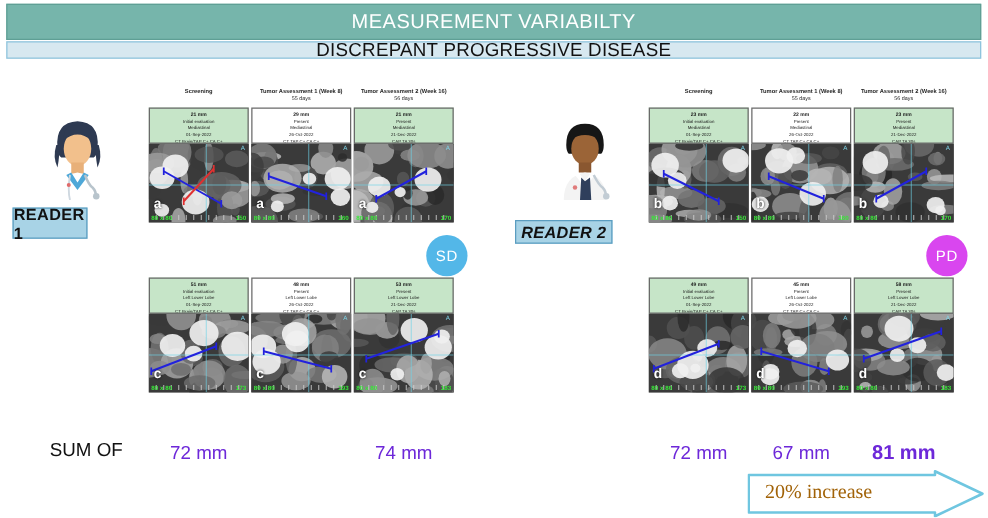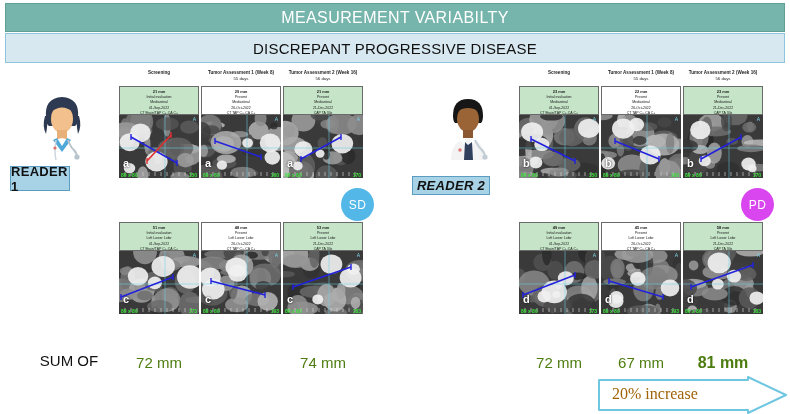--- a/index.html
+++ b/index.html
@@ -14,21 +14,21 @@
   
   .banner-title {
     position: absolute; left: 5px; top: 3px; width: 780px; height: 29px;
     background: #76b5ab;
     border: 1px solid #5f9f95;
     color: #ffffff;
     font-size: 16px; letter-spacing: .4px;
     display: flex; align-items: center; justify-content: center;
   }
   .banner-sub {
-    position: absolute; left: 5px; top: 33px; width: 780px; height: 30px;
+    position: absolute; left: 5px; top: 33px; width: 780px; height: 14px;
     background: #d7e8f0;
     border: 1px solid #8ec4dd;
     color: #111111;
     font-size: 15px; letter-spacing: .2px;
     display: flex; align-items: center; justify-content: center;
   }
 
   
   .col-head {
     position: absolute;
@@ -89,21 +89,21 @@
     color: #39e639; font-size: 5px; font-weight: bold;
   }
 
   
   .sod-label {
     position: absolute; left: 14px; top: 352px; width: 110px;
     font-size: 15px; color: #111; text-align: center; line-height: 1.25;
   }
   .sod-val {
     position: absolute; top: 354px; width: 80px;
-    text-align: center; font-size: 15px; color: #4d7c0f;
+    text-align: center; font-size: 15px; color: #6d28d9;
   }
   .sod-val.bold { font-weight: bold; font-size: 16px; }
 
   
   .arrow-wrap { position: absolute; left: 598px; top: 376px; width: 192px; height: 38px; }
   .arrow-wrap .lbl {
     position: absolute; left: 14px; top: 9px;
     font-size: 16px; color: #a16207; font-family: Liberation Serif, serif;
   }
 </style>

